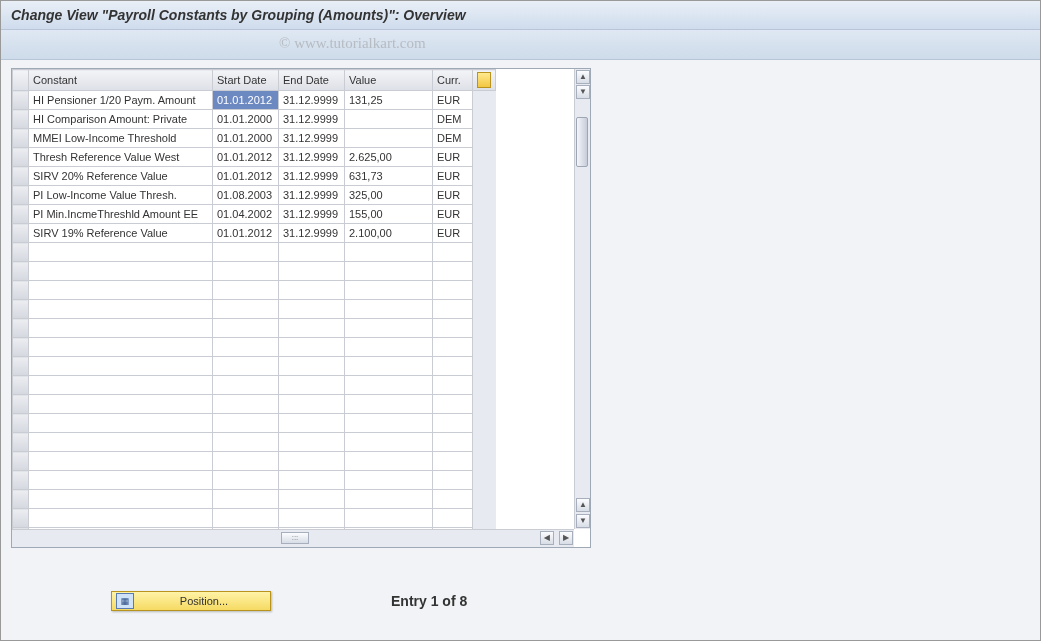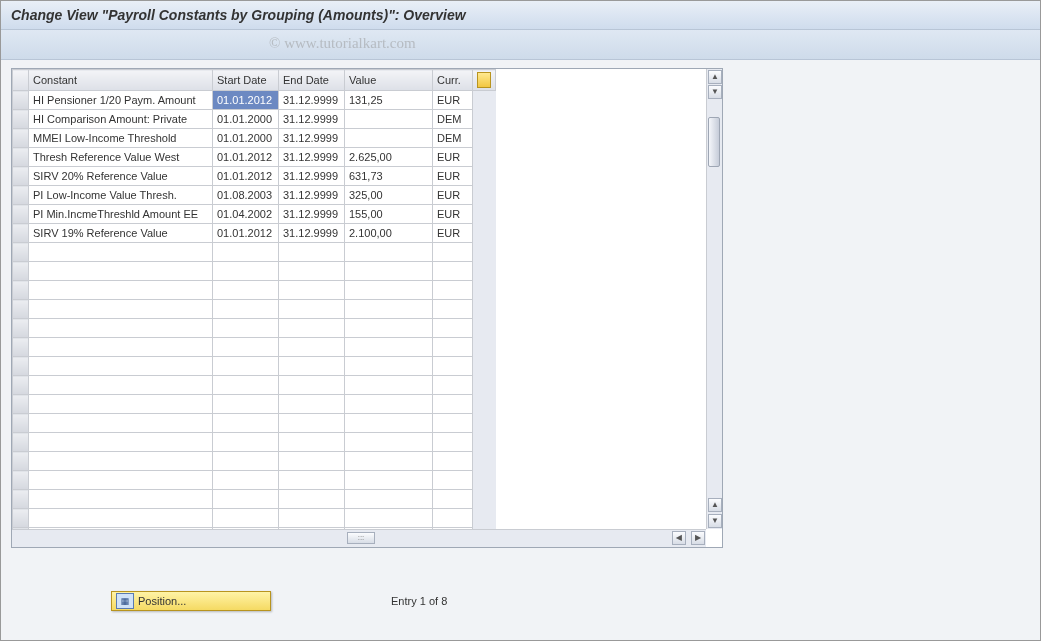--- a/index.html
+++ b/index.html
@@ -24,33 +24,33 @@
     color: #333;
     border-bottom: 1px solid #b8c5d6;
   }
   .toolbar {
     background: linear-gradient(#dfe8f3, #cedbea);
     height: 30px;
     border-bottom: 1px solid #b8c5d6;
   }
   .watermark {
     position: absolute;
-    left: 268px;
+    left: 278px;
     top: 34px;
     color: rgba(150,150,150,0.5);
     font-size: 15px;
     font-family: Georgia, serif;
     pointer-events: none;
   }
   .tblwrap {
     margin: 8px 10px;
     border: 1px solid #9fa8b5;
     background: #fff;
     display: inline-block;
-    width: 712px;
+    width: 580px;
     position: relative;
   }
   table.grid {
     border-collapse: collapse;
     font-size: 11px;
     table-layout: fixed;
   }
   table.grid th, table.grid td {
     border: 1px solid #c9ccd2;
     padding: 2px 4px;
@@ -132,22 +132,22 @@
     font-size:11px; color:#333;
     cursor:pointer;
     box-shadow: 1px 1px 2px rgba(0,0,0,.25);
   }
   .posbtn .icn {
     width:18px; height:16px; margin:0 4px;
     background:#d0e2f7; border:1px solid #5a7bb1;
     display:flex; align-items:center; justify-content:center;
     font-size:9px; color:#2a4c84;
   }
-  .posbtn span.lbl { flex:1; }
-  .entrytxt { font-size:11px; color:#333; }
+  .posbtn span.lbl { flex:1; text-align:center; }
+  .entrytxt { font-size:14px; color:#333;font-weight:bold; }
 </style>
 </head>
 <body>
 
 
 
 <div class="titlebar">Change View "Payroll Constants by Grouping (Amounts)": Overview</div>
 <div class="toolbar"></div>
 <div class="watermark">© www.tutorialkart.com</div>
 

